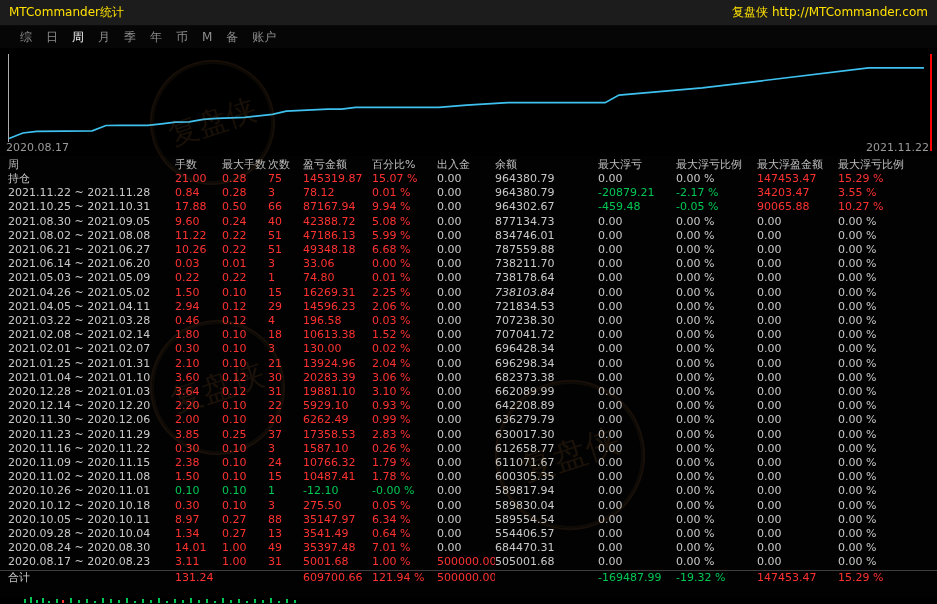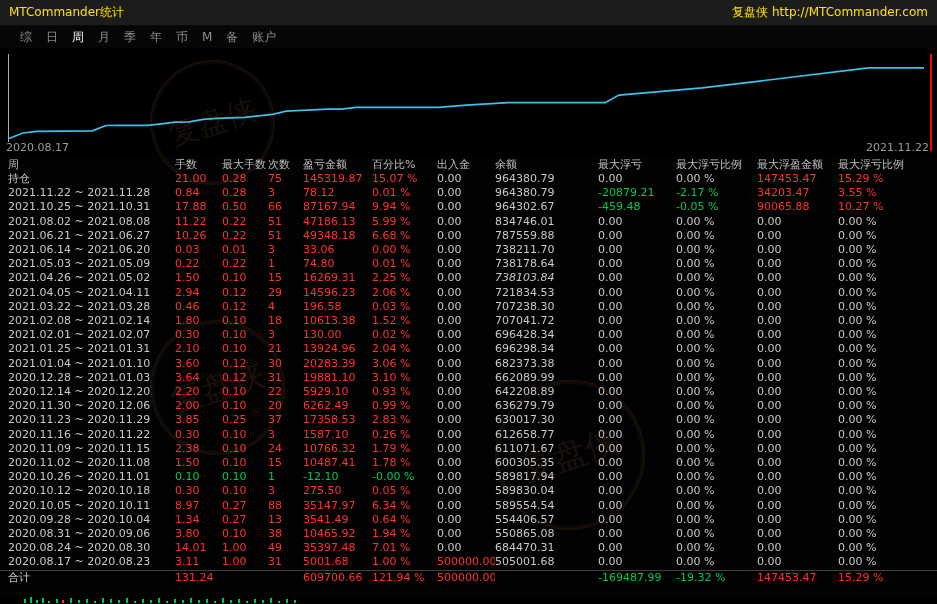--- a/index.html
+++ b/index.html
@@ -139,20 +139,34 @@
           <td style="color: rgb(255, 50, 50);">87167.94</td>
           <td style="color: rgb(255, 50, 50);">9.94 %</td>
           <td style="color: rgb(201, 201, 201);">0.00</td>
           <td style="color: rgb(201, 201, 201);">964302.67</td>
           <td style="color: rgb(0, 200, 83);">-459.48</td>
           <td style="color: rgb(0, 200, 83);">-0.05 %</td>
           <td style="color: rgb(255, 50, 50);">90065.88</td>
           <td style="color: rgb(255, 50, 50);">10.27 %</td>
         </tr>
         <tr>
+          <td style="color: rgb(201, 201, 201);">2021.08.30 ~ 2021.09.05</td>
+          <td style="color: rgb(255, 50, 50);">9.60</td>
+          <td style="color: rgb(255, 50, 50);">0.24</td>
+          <td style="color: rgb(255, 50, 50);">40</td>
+          <td style="color: rgb(255, 50, 50);">42388.72</td>
+          <td style="color: rgb(255, 50, 50);">5.08 %</td>
+          <td style="color: rgb(201, 201, 201);">0.00</td>
+          <td style="color: rgb(201, 201, 201);">877134.73</td>
+          <td style="color: rgb(201, 201, 201);">0.00</td>
+          <td style="color: rgb(201, 201, 201);">0.00 %</td>
+          <td style="color: rgb(201, 201, 201);">0.00</td>
+          <td style="color: rgb(201, 201, 201);">0.00 %</td>
+        </tr>
+        <tr>
           <td style="color: rgb(201, 201, 201);">2021.08.02 ~ 2021.08.08</td>
           <td style="color: rgb(255, 50, 50);">11.22</td>
           <td style="color: rgb(255, 50, 50);">0.22</td>
           <td style="color: rgb(255, 50, 50);">51</td>
           <td style="color: rgb(255, 50, 50);">47186.13</td>
           <td style="color: rgb(255, 50, 50);">5.99 %</td>
           <td style="color: rgb(201, 201, 201);">0.00</td>
           <td style="color: rgb(201, 201, 201);">834746.01</td>
           <td style="color: rgb(201, 201, 201);">0.00</td>
           <td style="color: rgb(201, 201, 201);">0.00 %</td>
@@ -441,34 +455,20 @@
         </tr>
         <tr>
           <td style="color: rgb(201, 201, 201);">2020.09.28 ~ 2020.10.04</td>
           <td style="color: rgb(255, 50, 50);">1.34</td>
           <td style="color: rgb(255, 50, 50);">0.27</td>
           <td style="color: rgb(255, 50, 50);">13</td>
           <td style="color: rgb(255, 50, 50);">3541.49</td>
           <td style="color: rgb(255, 50, 50);">0.64 %</td>
           <td style="color: rgb(201, 201, 201);">0.00</td>
           <td style="color: rgb(201, 201, 201);">554406.57</td>
-          <td style="color: rgb(201, 201, 201);">0.00</td>
-          <td style="color: rgb(201, 201, 201);">0.00 %</td>
-          <td style="color: rgb(201, 201, 201);">0.00</td>
-          <td style="color: rgb(201, 201, 201);">0.00 %</td>
-        </tr>
-        <tr>
-          <td style="color: rgb(201, 201, 201);">2020.08.31 ~ 2020.09.06</td>
-          <td style="color: rgb(255, 50, 50);">3.80</td>
-          <td style="color: rgb(255, 50, 50);">0.10</td>
-          <td style="color: rgb(255, 50, 50);">38</td>
-          <td style="color: rgb(255, 50, 50);">10465.92</td>
-          <td style="color: rgb(255, 50, 50);">1.94 %</td>
-          <td style="color: rgb(201, 201, 201);">0.00</td>
-          <td style="color: rgb(201, 201, 201);">550865.08</td>
           <td style="color: rgb(201, 201, 201);">0.00</td>
           <td style="color: rgb(201, 201, 201);">0.00 %</td>
           <td style="color: rgb(201, 201, 201);">0.00</td>
           <td style="color: rgb(201, 201, 201);">0.00 %</td>
         </tr>
         <tr>
           <td style="color: rgb(201, 201, 201);">2020.08.24 ~ 2020.08.30</td>
           <td style="color: rgb(255, 50, 50);">14.01</td>
           <td style="color: rgb(255, 50, 50);">1.00</td>
           <td style="color: rgb(255, 50, 50);">49</td>

